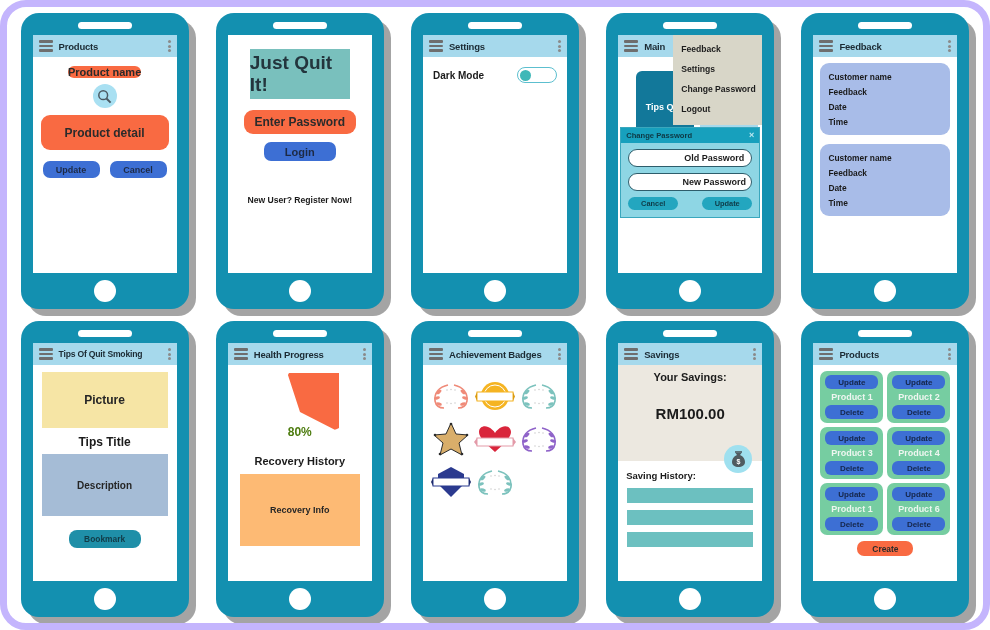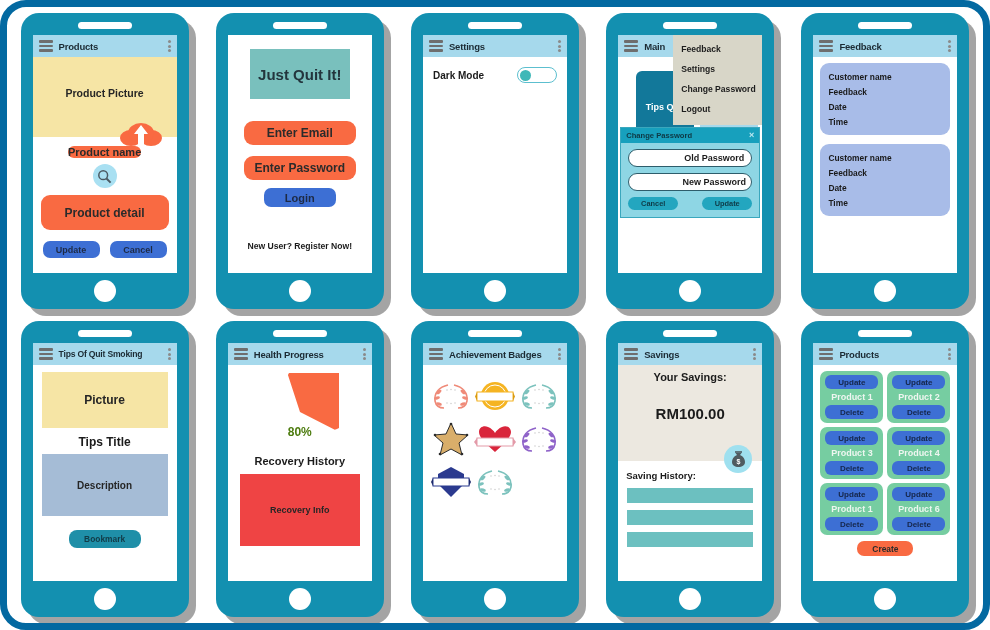--- a/index.html
+++ b/index.html
@@ -4,21 +4,21 @@
 <style>
   * { box-sizing: border-box; margin: 0; padding: 0; }
   body {
     width: 990px; height: 630px;
     background: #ffffff;
     font-family: "Liberation Sans", sans-serif;
     overflow: hidden;
   }
   #frame {
     position: absolute; inset: 0;
-    border: 7px solid #0369a1;
+    border: 7px solid #c4b5fd;
     border-radius: 26px;
     background: #ffffff;
     overflow: hidden;
   }
   #grid {
     position: absolute;
     left: 0; top: 0; right: 0; bottom: 0;
     display: grid;
     grid-template-columns: repeat(5, 1fr);
     grid-template-rows: repeat(2, 1fr);
@@ -80,21 +80,21 @@
   .cloud-up { position:absolute; right: 14px; bottom: -10px; width: 44px; height: 26px; }
   .search-circle {
     width: 24px; height: 24px; border-radius: 50%; background:#a9e0f2;
     display:flex; align-items:center; justify-content:center; flex:0 0 auto;
   }
 
   
   .logo-box {
     background:#79c0bd; height: 50px; margin: 14px 22px 0;
     display:flex; align-items:center; justify-content:center;
-    color:#23353d; font-weight:bold; font-size:15px;
+    color:#23353d; font-weight:bold; font-size:19px;
   }
 
   
   .toggle {
     width: 40px; height: 16px; border-radius: 9px;
     background:#fff; border: 1.6px solid #5cbfcf; position: relative;
   }
   .toggle i { position:absolute; left:2px; top:1.6px; width:11px; height:11px;
               border-radius:50%; background:#3fb8b8; }
 
@@ -152,21 +152,21 @@
                font-size:10px; font-weight:bold; color:#262626; }
   .bookmark { width: 72px; height: 18px; margin: 14px auto 0; background:#1f8fa8;
               border-radius:8px; display:flex; align-items:center; justify-content:center;
               font-size:8.4px; font-weight:bold; color:#123b47; }
 
   
   .pie-wrap { display:flex; justify-content:center; margin-top: 8px; position:relative; }
   .pie-label { position:absolute; top: 52px; left:50%; transform: translateX(-50%);
                font-size: 12px; font-weight: bold; color:#4d7c0f; }
   .rec-hist { text-align:center; font-size:11px; font-weight:bold; color:#1b1b1b; margin-top: 4px; }
-  .rec-info { background:#ef4444; height: 72px; margin: 7px 12px 0;
+  .rec-info { background:#fdba74; height: 72px; margin: 7px 12px 0;
               display:flex; align-items:center; justify-content:center;
               font-size:9px; font-weight:bold; color:#262626; }
 
   
   .badge-grid { display:grid; grid-template-columns: repeat(3, 1fr);
                 row-gap: 8px; padding: 14px 6px 0; justify-items:center; align-items:center; }
 
   
   .sv-top { background:#ece8e0; padding-top: 6px; height: 96px; position:relative; }
   .sv-label { text-align:center; font-size:11px; font-weight:bold; color:#1b1b1b; }
@@ -204,29 +204,20 @@
                 <i></i>
               </span>
           <span class="appbar-title">Products</span>
           <span class="dots">
                 <i></i>
                 <i></i>
                 <i></i>
               </span>
         </div>
         <div class="body">
-          <div class="pic-box">
-            <span>Product Picture</span>
-            <svg class="cloud-up" viewBox="0 0 44 26">
-              <ellipse cx="12" cy="17" rx="11" ry="8" fill="#f96a42"></ellipse>
-              <ellipse cx="32" cy="17" rx="11" ry="8" fill="#f96a42"></ellipse>
-              <ellipse cx="22" cy="12" rx="13" ry="10" fill="#f96a42"></ellipse>
-              <path d="M22 4 L29 13 L25 13 L25 24 L19 24 L19 13 L15 13 Z" fill="#ffffff"></path>
-            </svg>
-          </div>
           <div style="display:flex;align-items:center;gap:6px;padding:9px 8px 0;flex-direction:column;">
             <div class="orange-field" style="flex:1;height:24px;">Product name</div>
             <span class="search-circle">
               <svg width="15" height="15" viewBox="0 0 15 15">
                 <circle cx="6.2" cy="6.2" r="4.4" fill="none" stroke="#4b5a63" stroke-width="1.5"></circle>
                 <line x1="9.5" y1="9.5" x2="13.6" y2="13.6" stroke="#4b5a63" stroke-width="2"></line>
               </svg>
             </span>
           </div>
           <div class="orange-field" style="margin:7px 8px 0;height:35px;font-size:12px;">Product detail</div>
@@ -238,21 +229,20 @@
       </div>
       <div class="home-btn"></div>
     </div>
   </div>
 
   <div class="cell">
     <div class="phone">
       <div class="speaker"></div>
       <div class="screen">
         <div class="logo-box">Just Quit It!</div>
-        <div class="orange-field" style="margin:22px 16px 0;height:24px;font-size:12px;">Enter Email</div>
         <div class="orange-field" style="margin:11px 16px 0;height:24px;font-size:12px;">Enter Password</div>
         <div class="blue-btn" style="margin:8px auto 0;width:72px;height:19px;font-size:11px;">Login</div>
         <div style="text-align:center;font-size:8.6px;font-weight:bold;color:#1b1b1b;margin-top:34px;">New User? Register Now!</div>
       </div>
       <div class="home-btn"></div>
     </div>
   </div>
 
   <div class="cell">
     <div class="phone">

